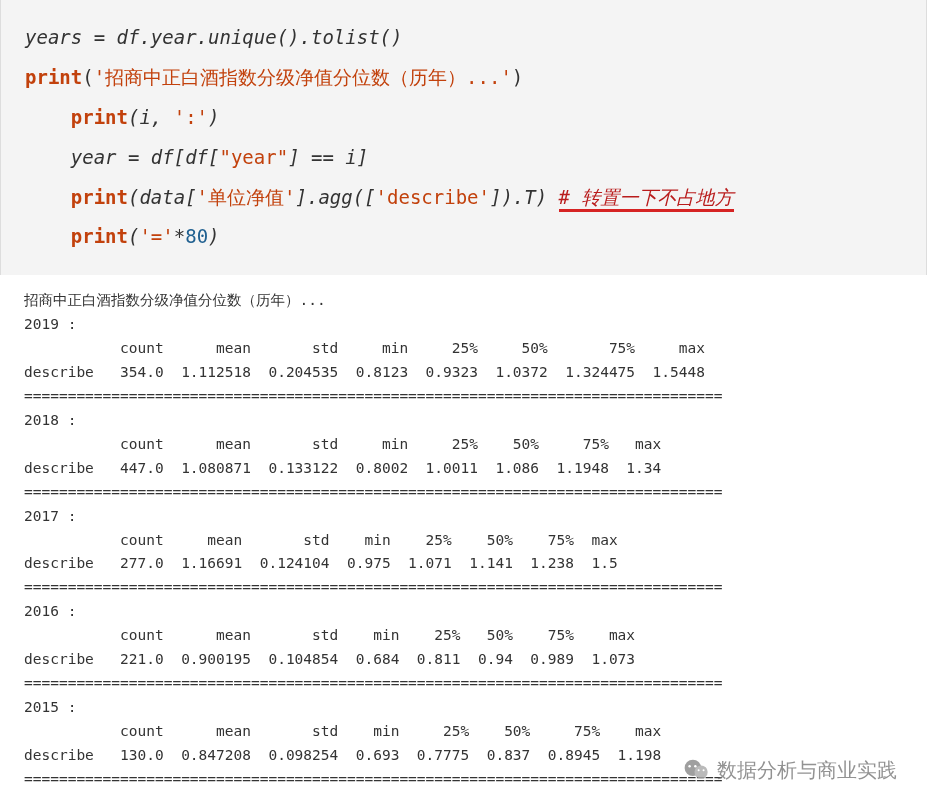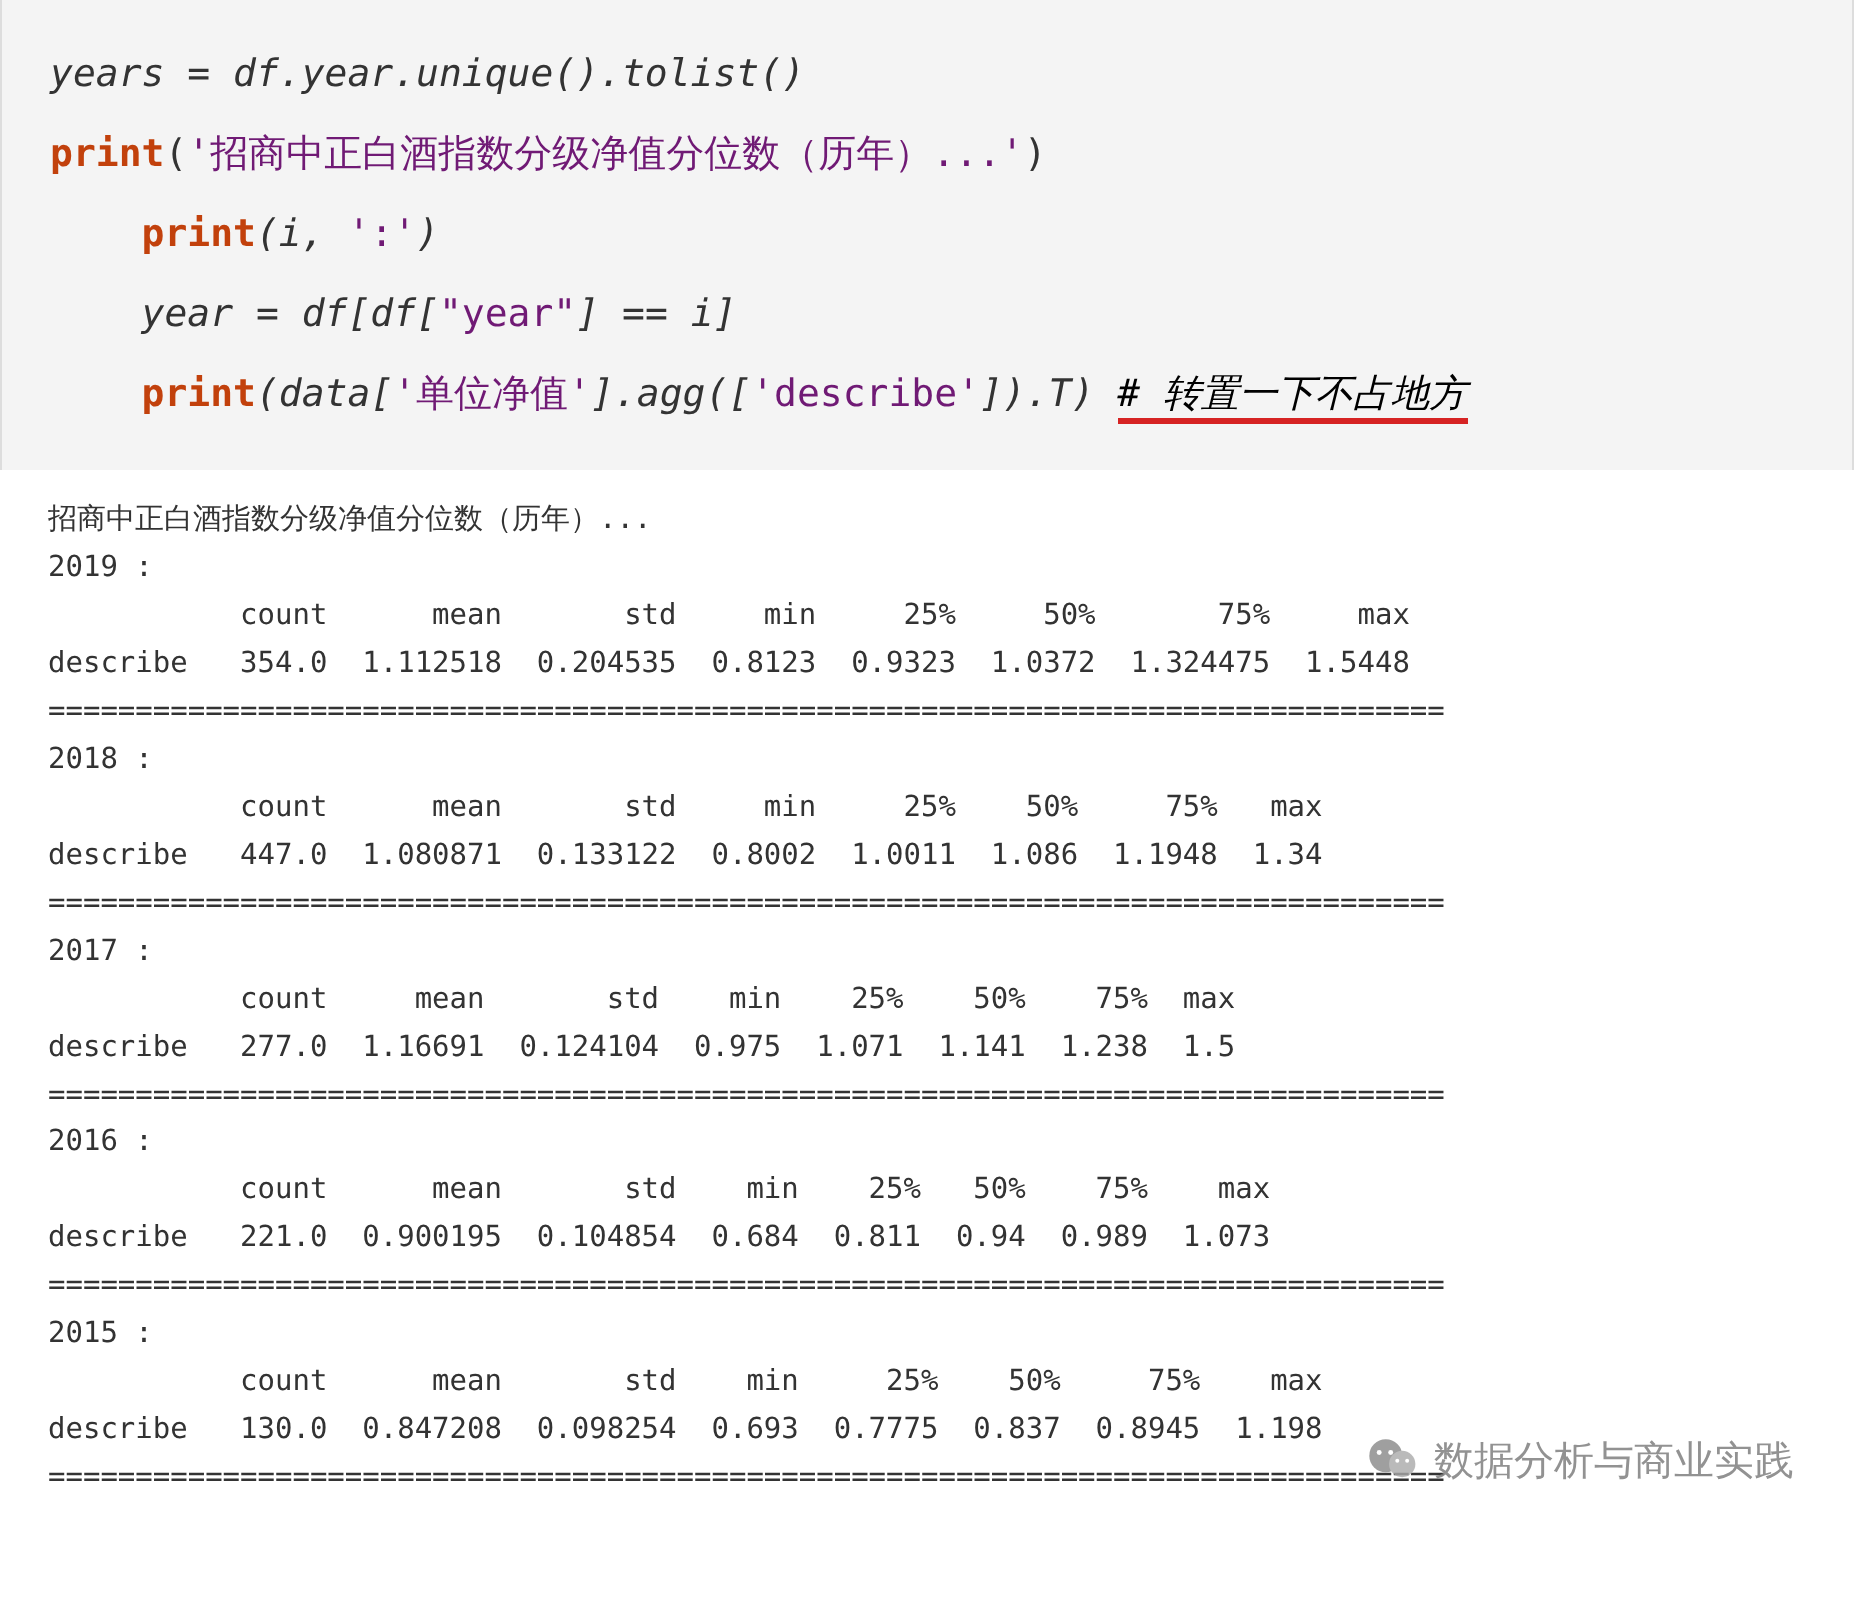--- a/index.html
+++ b/index.html
@@ -12,25 +12,25 @@
     background: #f4f4f4;
     padding: 18px 24px;
     font-size: 19px;
     line-height: 2.1;
     color: #333;
     border-left: 1px solid #ddd;
     border-right: 1px solid #ddd;
   }
   .tok-var { color: #333; font-style: italic; }
   .tok-paren { color: #333; }
-  .tok-str { color: #701a75; }
+  .tok-str { color: #c2410c; }
   .tok-kw { color: #118a10; }
   .tok-builtin { color: #c2410c; font-weight: bold; }
   .tok-num { color: #206090; }
-  .tok-comment { color: #000000; font-style: italic; }
+  .tok-comment { color: #b91c1c; font-style: italic; }
   .underline {
     border-bottom: 3px solid #d62323;
     padding-bottom: 1px;
   }
 
   .output-block {
     background: #ffffff;
     padding: 14px 24px 10px 24px;
     font-size: 14.5px;
     line-height: 1.65;
@@ -62,20 +62,21 @@
 </style>
 </head>
 <body>
 
 <div class="code-block">
   <div><span class="tok-var">years = df.year.unique().tolist()</span></div>
   <div><span class="tok-builtin">print</span><span class="tok-paren">(</span><span class="tok-str">'招商中正白酒指数分级净值分位数（历年）...'</span><span class="tok-paren">)</span></div>
   <div>&nbsp;&nbsp;&nbsp;&nbsp;<span class="tok-builtin">print</span><span class="tok-var">(i, </span><span class="tok-str">':'</span><span class="tok-var">)</span></div>
   <div>&nbsp;&nbsp;&nbsp;&nbsp;<span class="tok-var">year = df[df[</span><span class="tok-str">"year"</span><span class="tok-var">] == i]</span></div>
   <div>&nbsp;&nbsp;&nbsp;&nbsp;<span class="tok-builtin">print</span><span class="tok-var">(data[</span><span class="tok-str">'单位净值'</span><span class="tok-var">].agg([</span><span class="tok-str">'describe'</span><span class="tok-var">]).T)  </span><span class="tok-comment underline"># 转置一下不占地方</span></div>
+  <div>&nbsp;&nbsp;&nbsp;&nbsp;<span class="tok-builtin">print</span><span class="tok-var">(</span><span class="tok-str">'='</span><span class="tok-var">*</span><span class="tok-num">80</span><span class="tok-var">)</span></div>
 </div>
 
 <div class="output-block" id="output-block">招商中正白酒指数分级净值分位数（历年）...
 2019 :
            count      mean       std     min     25%     50%       75%     max
 describe   354.0  1.112518  0.204535  0.8123  0.9323  1.0372  1.324475  1.5448
 ================================================================================
 2018 :
            count      mean       std     min     25%    50%     75%   max
 describe   447.0  1.080871  0.133122  0.8002  1.0011  1.086  1.1948  1.34

